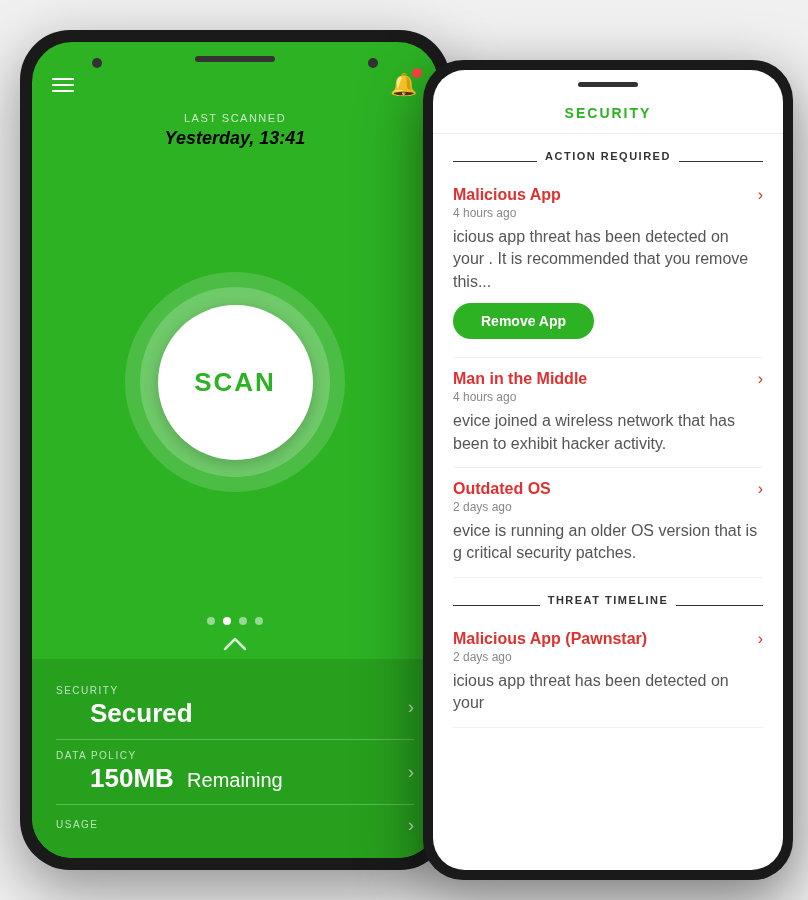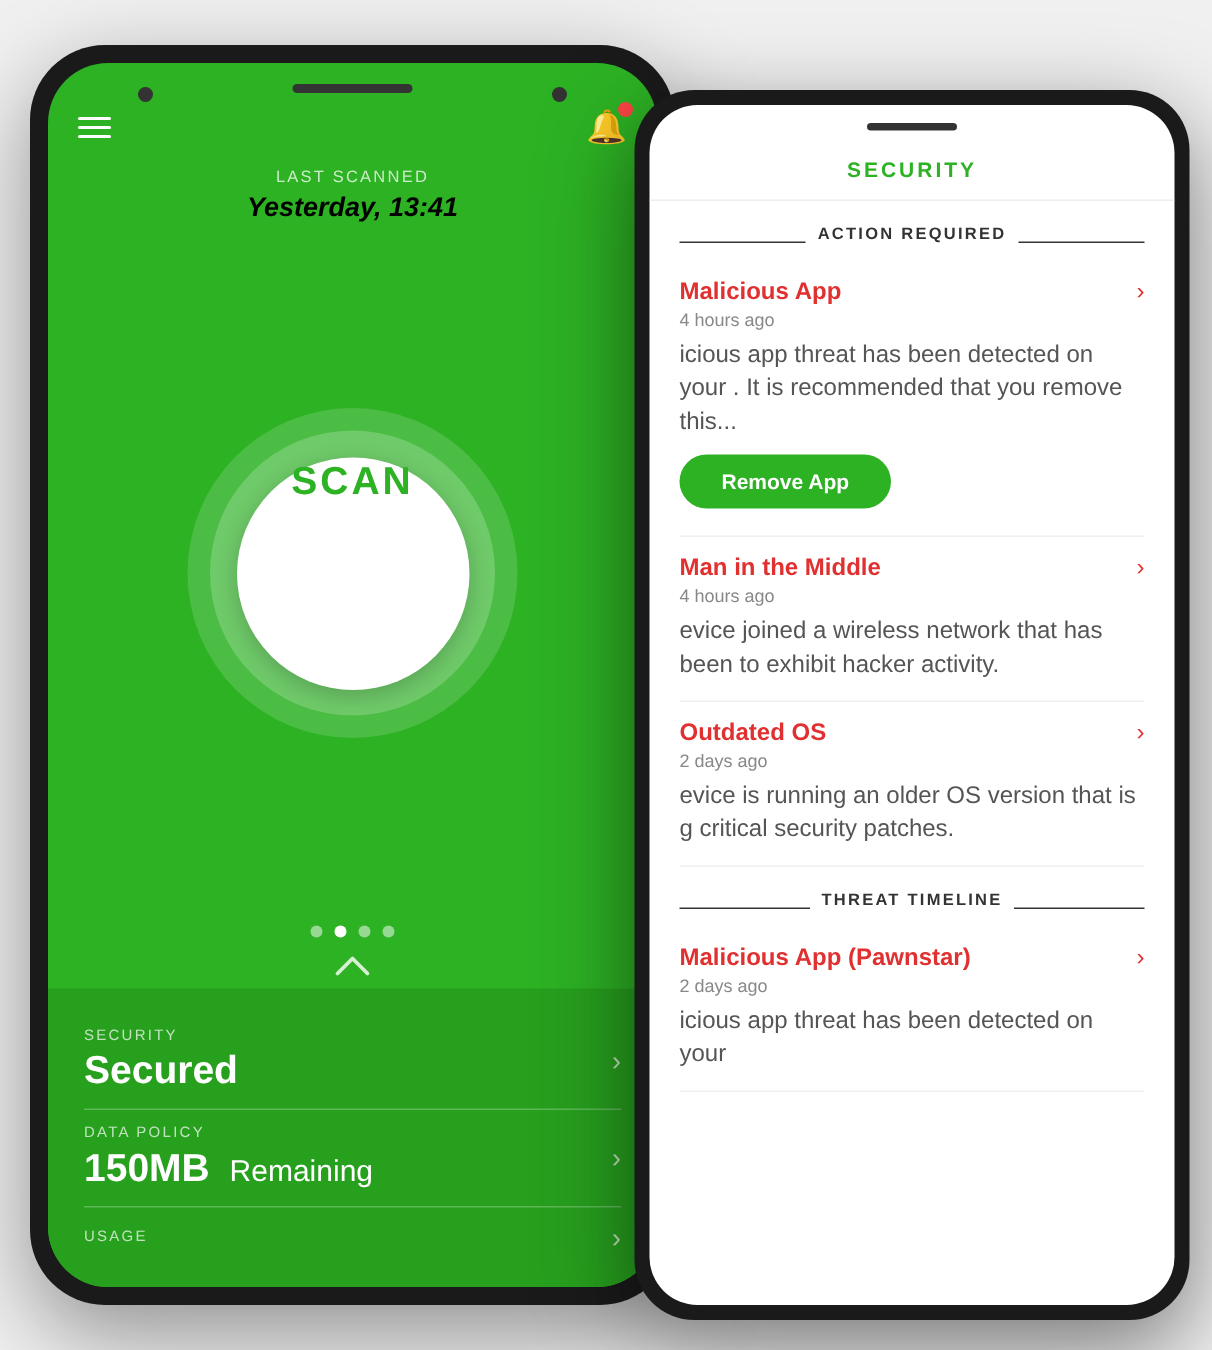--- a/index.html
+++ b/index.html
@@ -156,21 +156,21 @@
       display: flex;
       align-items: center;
       justify-content: center;
     }
     .scan-button {
       width: 155px;
       height: 155px;
       border-radius: 50%;
       background: white;
       display: flex;
-      align-items: flex-start;
+      align-items: center;
       justify-content: center;
       cursor: pointer;
       box-shadow: 0 4px 15px rgba(0,0,0,0.2);
     }
     .scan-button-label {
       font-size: 26px;
       font-weight: 700;
       color: #2db224;
       letter-spacing: 2px;
     }
@@ -229,20 +229,21 @@
       letter-spacing: 1.5px;
       margin-bottom: 2px;
     }
     .stat-value {
       font-size: 26px;
       font-weight: 300;
       color: white;
     }
     .stat-value .bold {
       font-weight: 700;
+      margin-left: 34px;
     }
     .stat-value .sub {
       font-size: 20px;
       font-weight: 400;
       margin-left: 6px;
     }
     .stat-arrow {
       color: rgba(255,255,255,0.7);
       font-size: 18px;
     }

